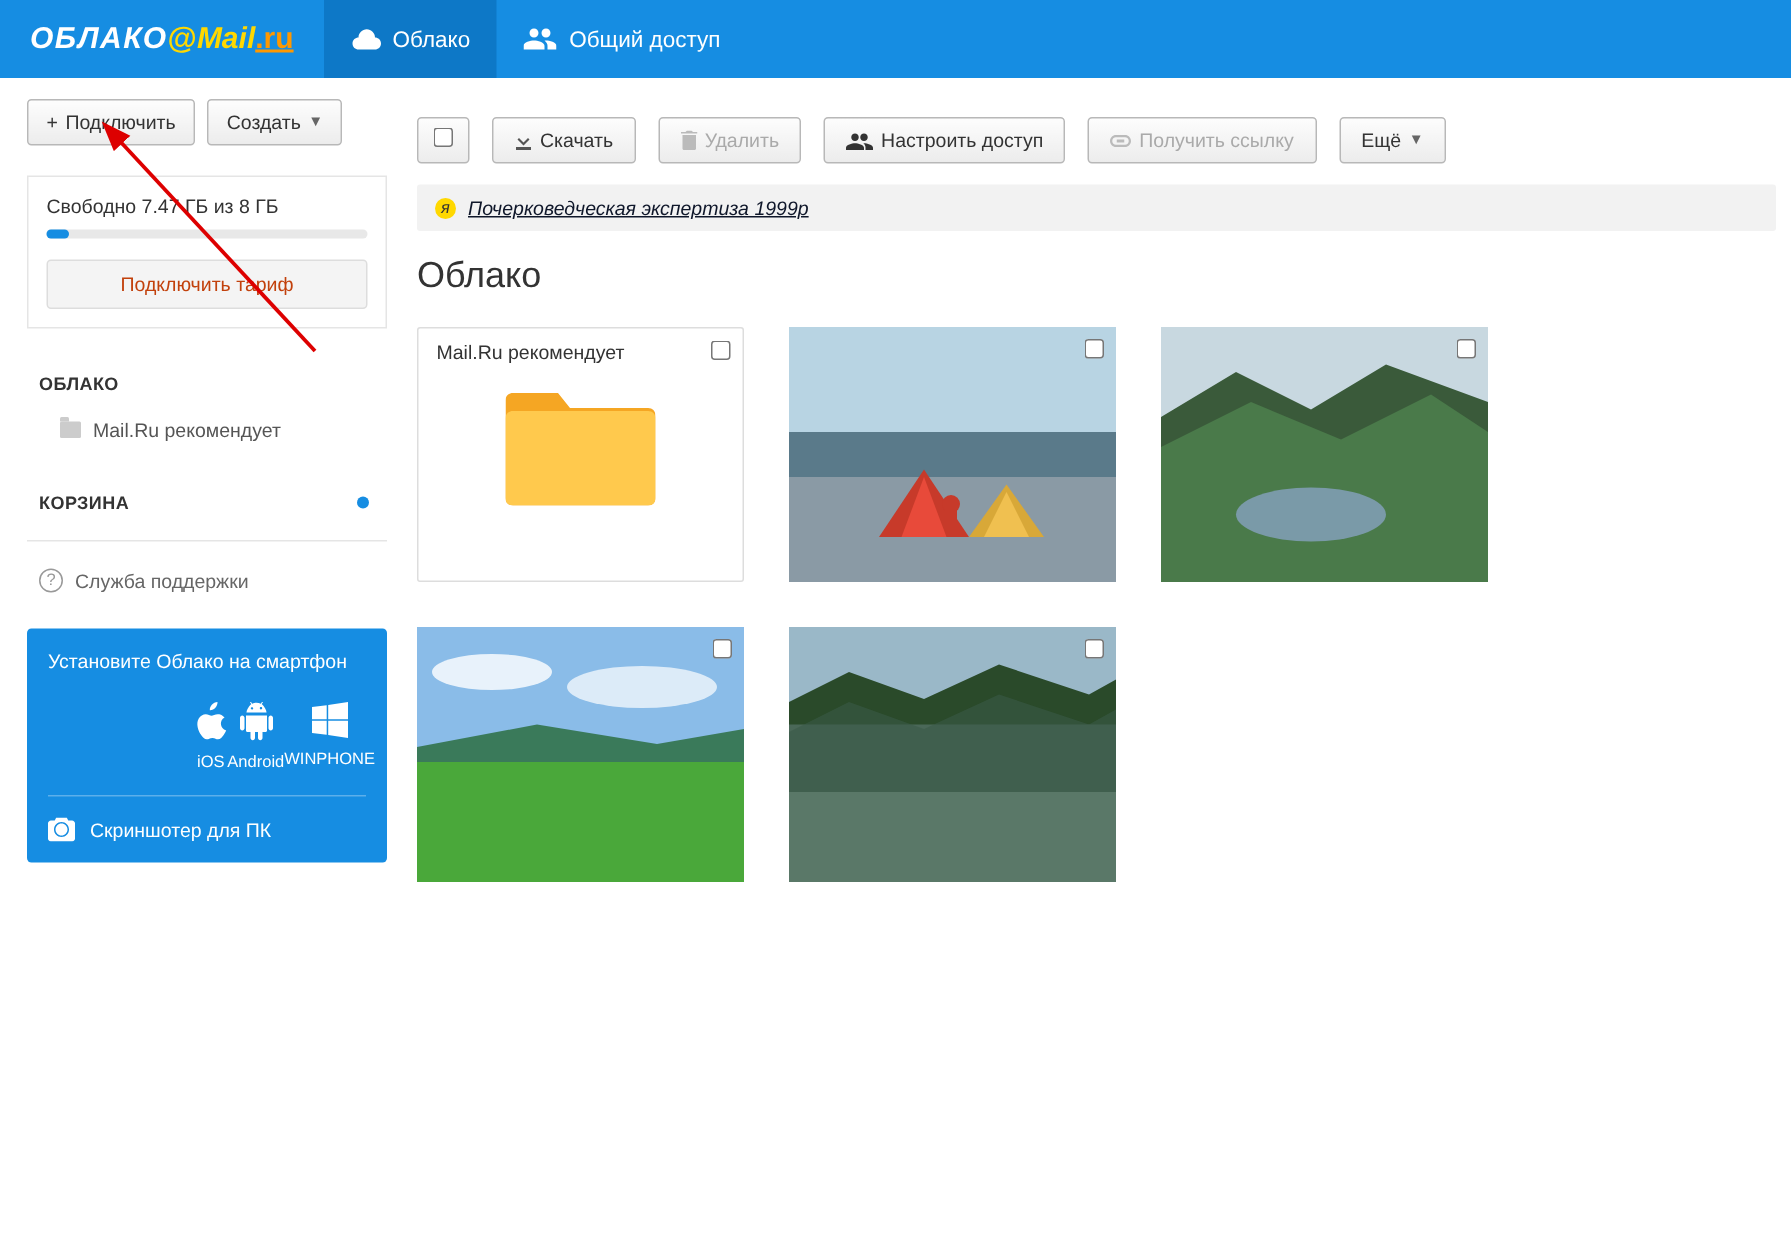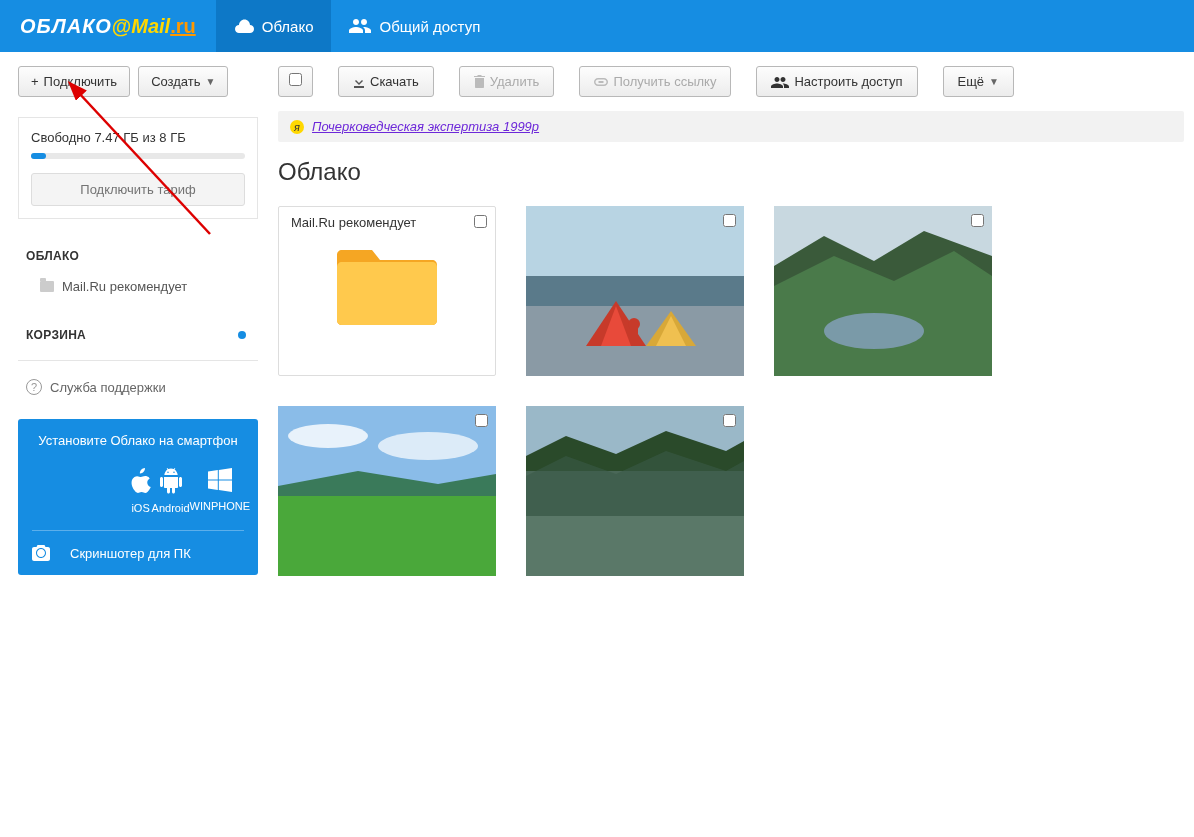--- a/index.html
+++ b/index.html
@@ -15,41 +15,41 @@
 .nav-tab.active { background: #0d78c7; }
 .main-wrap { display: flex; }
 .sidebar { width: 258px; padding: 14px 0 0 18px; }
 .sidebar-buttons { display: flex; gap: 8px; margin-bottom: 20px; }
 .btn { background: linear-gradient(#fdfdfd,#ececec); border: 1px solid #b8b8b8; border-radius: 3px; padding: 7px 12px; font-size: 13px; color: #333; cursor: pointer; display: inline-flex; align-items: center; gap: 5px; }
 .btn.disabled { color: #aaa; cursor: default; }
 .storage-box { border: 1px solid #e5e5e5; border-radius: 0; padding: 12px; margin-bottom: 12px; }
 .storage-text { font-size: 13px; margin-bottom: 8px; }
 .storage-bar { height: 6px; background: #e8e8e8; border-radius: 3px; margin-bottom: 14px; position: relative; }
 .storage-bar-fill { position: absolute; left: 0; top: 0; height: 100%; width: 7%; background: #168de2; border-radius: 3px; }
-.tariff-btn { width: 100%; background: #f4f4f4; border: 1px solid #ddd; border-radius: 3px; padding: 8px; font-size: 13px; color: #737373; cursor: pointer; }
+.tariff-btn { width: 100%; background: #f4f4f4; border: 1px solid #ddd; border-radius: 3px; padding: 8px; font-size: 13px; color: #c2410c; cursor: pointer; }
 .side-section { padding: 14px 0 10px 0; }
 .side-heading { font-size: 12px; font-weight: bold; color: #333; padding: 4px 0 10px 8px; letter-spacing: 0.3px; }
 .side-item { padding: 6px 8px 6px 22px; font-size: 13px; color: #555; cursor: pointer; display: flex; align-items: center; gap: 8px; }
 .side-heading-row { display: flex; align-items: center; justify-content: space-between; padding-right: 12px; }
 .dot-blue { width: 8px; height: 8px; border-radius: 50%; background: #168de2; display: inline-block; }
 .divider { border-top: 1px solid #e5e5e5; margin: 4px 0; }
 .support-row { padding: 14px 8px; font-size: 13px; color: #666; display: flex; align-items: center; gap: 8px; }
 .promo-box { background: #168de2; color: #fff; border-radius: 3px; margin: 10px 0; padding: 0; }
-.promo-title { font-size: 13px; padding: 14px 14px 10px; text-align: center; }
+.promo-title { font-size: 13px; padding: 14px 14px 10px; }
 .promo-platforms { display: flex; justify-content: flex-end; padding: 10px 8px 16px; }
 .platform { display: flex; flex-direction: column; align-items: center; gap: 8px; font-size: 11px; cursor: pointer; }
 .platform svg { fill: #fff; }
 .promo-divider { border-top: 1px solid rgba(255,255,255,0.3); margin: 0 14px; }
-.promo-link { padding: 14px 14px; font-size: 13px; display: flex; align-items: center; gap: 20px; cursor: pointer; }
+.promo-link { padding: 14px 14px; font-size: 13px; display: flex; align-items: center; gap: 10px; cursor: pointer; }
 .content { flex: 1; padding: 14px 10px 0 20px; }
-.toolbar { display: flex; gap: 25px; margin-bottom: 14px; }
+.toolbar { display: flex; gap: 15px; margin-bottom: 14px; margin-top: 12px; }
 .checkbox-btn { background: linear-gradient(#fdfdfd,#ececec); border: 1px solid #b8b8b8; border-radius: 3px; padding: 6px 10px; cursor: pointer; }
 .toolbar .btn { padding: 7px 14px; }
 .ad-bar { background: #f2f2f2; border-radius: 2px; padding: 8px 12px; font-size: 13px; color: #666; margin-bottom: 16px; display: flex; align-items: center; gap: 8px; }
-.ad-bar a { color: #6d28d9; font-style: italic; text-decoration: underline; }
+.ad-bar a { color: #0f172a; font-style: italic; text-decoration: underline; }
 .ad-icon { width: 14px; height: 14px; border-radius: 50%; background: #ffd800; display: inline-flex; align-items: center; justify-content: center; font-style: italic; font-size: 11px; color: #333; }
 .page-title { font-size: 24px; color: #333; font-weight: normal; margin-bottom: 20px; }
 .grid { display: flex; flex-wrap: wrap; gap: 30px; }
 .tile { width: 218px; height: 170px; position: relative; cursor: pointer; }
 .tile input[type=checkbox] { position: absolute; top: 8px; right: 8px; }
 .folder-tile { border: 1px solid #ddd; border-radius: 2px; padding: 8px 12px; }
 .folder-tile .label { font-size: 13px; color: #333; margin-bottom: 10px; }
 .folder-svg { width: 100px; height: 85px; margin: 10px auto 0; display: block; }
 .img-svg { width: 100%; height: 100%; display: block; }
 .arrow-overlay { position: absolute; top: 64px; left: 20px; pointer-events: none; z-index: 100; }
@@ -176,31 +176,31 @@
             <path fill="#555" d="M6 0v7L3 4l-1 1 4 4 4-4-1-1-3 3V0H6zm-5 10v2h10v-2H1z"></path>
           </svg>
         <span>Скачать</span>
       </button>
       <button class="btn disabled">
         <svg width="11" height="13" viewBox="0 0 11 13">
             <path fill="#bbb" d="M1 3v9c0 .6.4 1 1 1h7c.6 0 1-.4 1-1V3H1zm3-3h3l1 1h3v1H0V1h3l1-1z"></path>
           </svg>
         <span>Удалить</span>
       </button>
+      <button class="btn">
+        <svg width="18" height="12" viewBox="0 0 18 12">
+            <path fill="#333" d="M6 6c1.4 0 2.5-1.1 2.5-2.5S7.4 1 6 1 3.5 2.1 3.5 3.5 4.6 6 6 6zm6 0c1.4 0 2.5-1.1 2.5-2.5S13.4 1 12 1s-2.5 1.1-2.5 2.5S10.6 6 12 6zM6 7.5c-2 0-6 1-6 3V12h12v-1.5c0-2-4-3-6-3zm6 0h-.5c1 .7 1.5 1.7 1.5 3V12h5v-1.5c0-2-4-3-6-3z"></path>
+          </svg>
+        <span>Настроить доступ</span>
+      </button>
       <button class="btn disabled">
         <svg width="14" height="8" viewBox="0 0 14 8">
             <path fill="#bbb" d="M1.5 4c0-1.4 1.1-2.5 2.5-2.5h3V0H4C1.8 0 0 1.8 0 4s1.8 4 4 4h3V6.5H4c-1.4 0-2.5-1.1-2.5-2.5zm3 1h5V3h-5v2zm5.5-5H7v1.5h3c1.4 0 2.5 1.1 2.5 2.5S11.4 6.5 10 6.5H7V8h3c2.2 0 4-1.8 4-4s-1.8-4-4-4z"></path>
           </svg>
         <span>Получить ссылку</span>
-      </button>
-      <button class="btn">
-        <svg width="18" height="12" viewBox="0 0 18 12">
-            <path fill="#333" d="M6 6c1.4 0 2.5-1.1 2.5-2.5S7.4 1 6 1 3.5 2.1 3.5 3.5 4.6 6 6 6zm6 0c1.4 0 2.5-1.1 2.5-2.5S13.4 1 12 1s-2.5 1.1-2.5 2.5S10.6 6 12 6zM6 7.5c-2 0-6 1-6 3V12h12v-1.5c0-2-4-3-6-3zm6 0h-.5c1 .7 1.5 1.7 1.5 3V12h5v-1.5c0-2-4-3-6-3z"></path>
-          </svg>
-        <span>Настроить доступ</span>
       </button>
       <button class="btn">
           <span>Ещё</span> 
           <span class="caret">▼</span>
         </button>
     </div>
 
     <div class="ad-bar">
       <span class="ad-icon">я</span>
       <a href="#">Почерковедческая экспертиза 1999р</a>

